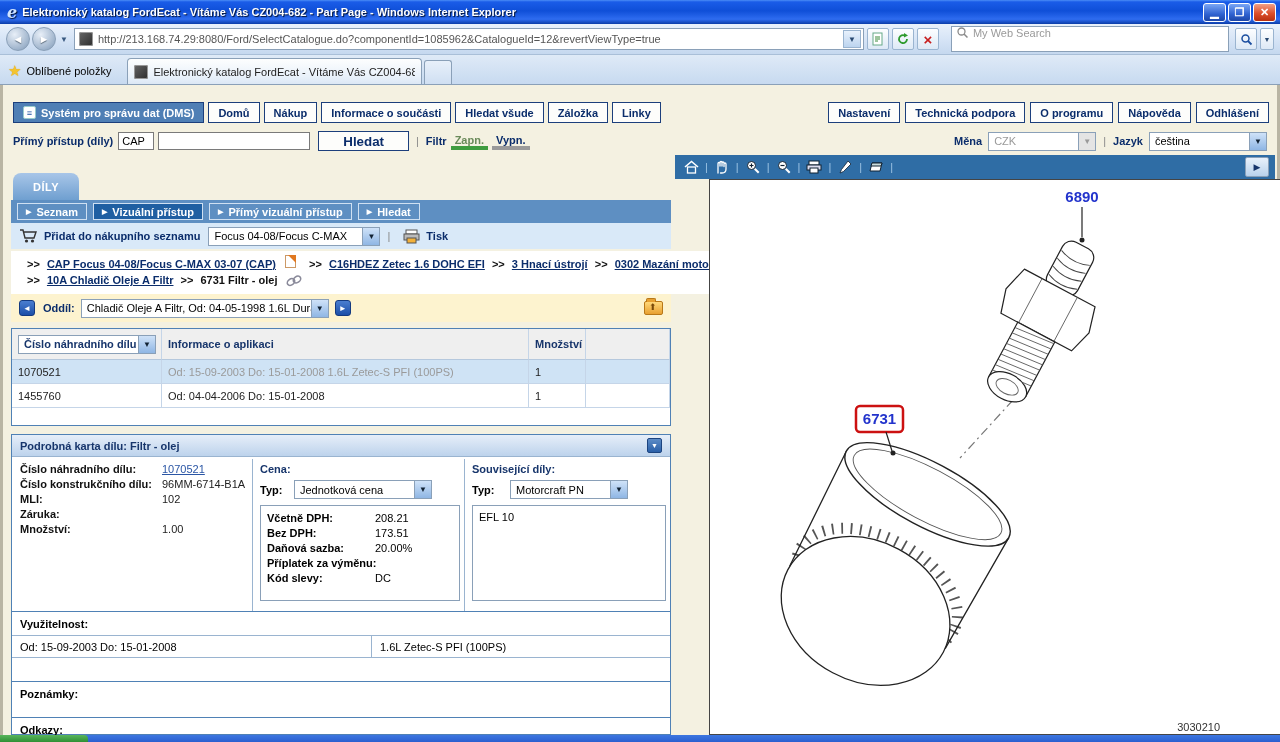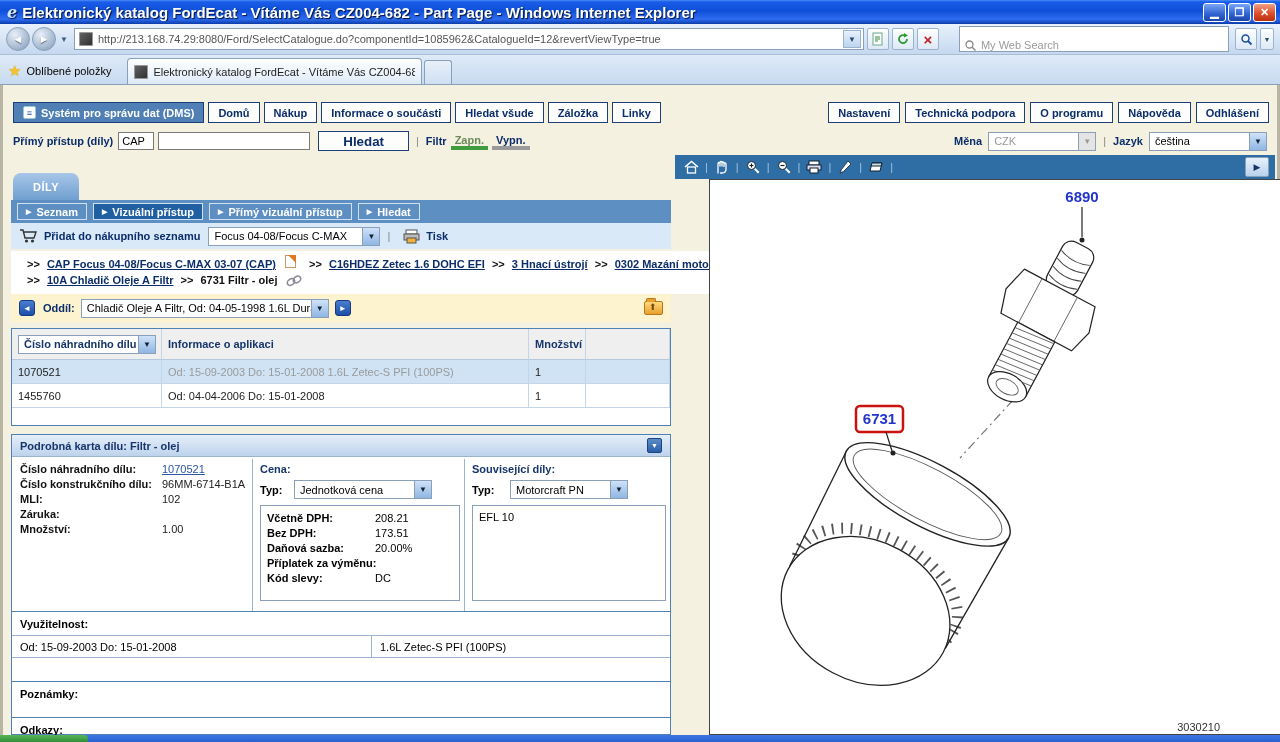--- a/index.html
+++ b/index.html
@@ -7,21 +7,21 @@
   body { font-family:"Liberation Sans", sans-serif; font-size:11px; background:#ece9d8; }
   .abs { position:absolute; }
   #page { position:relative; width:1280px; height:742px; overflow:hidden; }
 
   
   .titlebar { left:0; top:0; width:1280px; height:24px;
     background:linear-gradient(180deg,#4b8df6 0%,#1a5ce8 8%,#0f4fd8 45%,#2e6cf0 80%,#0a3ca8 100%);
     color:#fff; display:flex; align-items:center; padding:0 4px; }
   .ie-logo { font-family:"DejaVu Serif",serif; font-style:italic; font-weight:bold; font-size:16px;
     color:#cfe3ff; margin:0 5px 0 3px; text-shadow:1px 1px 1px #013; }
-  .win-title { font-weight:bold; font-size:15px; text-shadow:1px 1px 1px #013; flex:1;
+  .win-title { font-weight:bold; font-size:11px; text-shadow:1px 1px 1px #013; flex:1;
     white-space:nowrap; overflow:hidden; }
   .winbtn { width:23px; height:19px; margin-left:2px; border:1px solid #fff; border-radius:3px;
     display:flex; align-items:center; justify-content:center; color:#fff; font-weight:bold; font-size:11px;
     background:linear-gradient(180deg,#7aa6f5,#2f62d0 60%,#1c46a8); }
   .winbtn.close { background:linear-gradient(180deg,#f0a086,#dd4f2b 55%,#b83010); }
 
   
   .addrbar { left:0; top:24px; width:1280px; height:31px;
     background:linear-gradient(180deg,#e9f1fb,#d3e2f5 60%,#c5d8ef); border-bottom:1px solid #a9bfd8;
     display:flex; align-items:center; padding:0 6px; }
@@ -32,22 +32,22 @@
   .urlfield { flex:0 0 790px; height:22px; background:#fff; border:1px solid #8aa0b8; display:flex;
     align-items:center; padding:0 2px 0 4px; }
   .favicon16 { width:14px; height:14px; background:linear-gradient(135deg,#666,#2c2c2c); border-radius:2px;
     margin-right:5px; flex:none; box-shadow:inset 0 0 0 1px #999; }
   .urltext { color:#555; white-space:nowrap; overflow:hidden; flex:1; }
   .fieldarrow { width:18px; height:18px; background:linear-gradient(180deg,#e8f1fc,#bcd4ef);
     border:1px solid #9ab4d0; display:flex; align-items:center; justify-content:center; color:#2a4a72; font-size:8px; }
   .tinybtn { width:22px; height:22px; border:1px solid #9ab4d0; border-radius:2px; margin-left:3px;
     background:linear-gradient(180deg,#fdfeff,#dde9f6); display:flex; align-items:center; justify-content:center; }
   .stop-x { color:#c81e1e; font-size:15px; font-weight:bold; line-height:1; }
-  .searchfield { flex:1; height:22px; background:#fff; border:1px solid #8aa0b8; margin-left:20px;
-    display:flex; align-items:flex-start; padding:12px 4px; color:#9a9a9a; }
+  .searchfield { flex:1; height:22px; background:#fff; border:1px solid #8aa0b8; margin-left:12px;
+    display:flex; align-items:flex-end; padding:12px 4px; color:#9a9a9a; }
   .searchbtn { display:flex; margin-left:3px; }
 
   
   .tabsbar { left:0; top:55px; width:1280px; height:30px;
     background:linear-gradient(180deg,#dfeaf7,#c7daf0); border-bottom:1px solid #8aa0b8; display:flex; align-items:flex-end; }
   .favzone { display:flex; align-items:center; height:24px; padding:0 10px 3px 8px; }
   .star { color:#f4c430; font-size:15px; margin-right:5px; text-shadow:0 0 1px #c89010; }
   .tab { width:295px; height:26px; background:linear-gradient(180deg,#fdfefe,#e9f1fa 70%,#dce8f5);
     border:1px solid #8aa0b8; border-bottom:none; border-radius:4px 4px 0 0; display:flex; align-items:center;
     padding:0 6px; margin-left:6px; }

